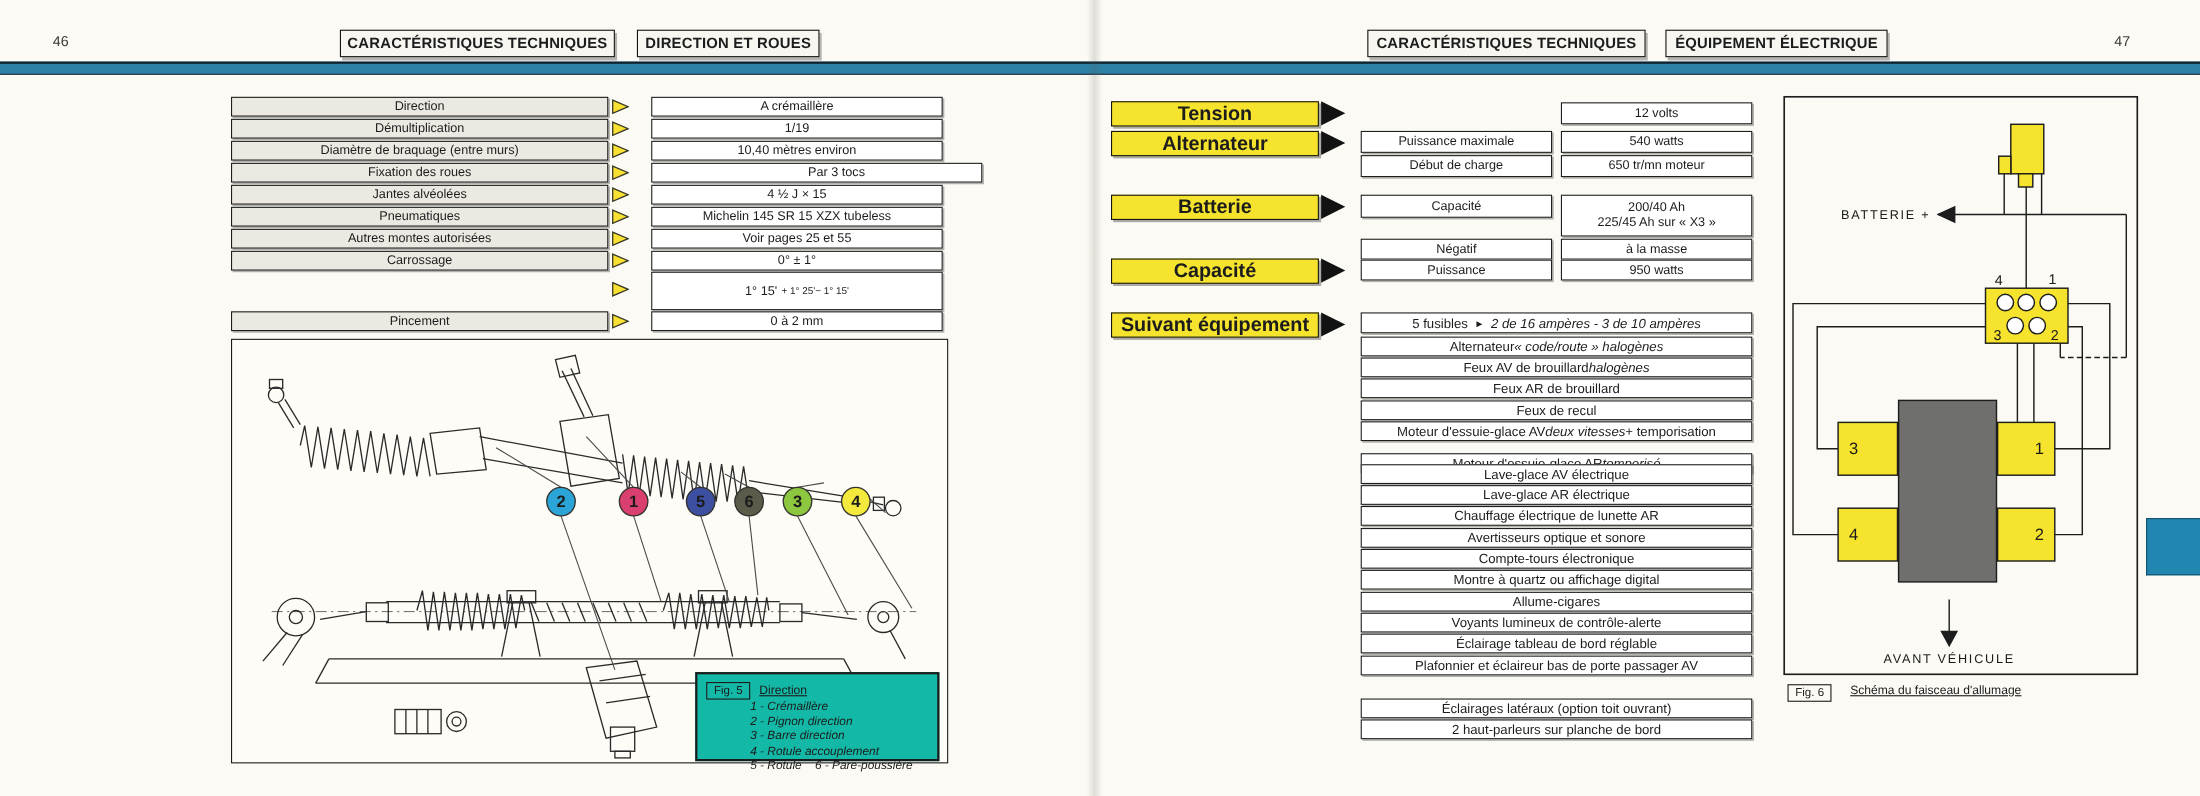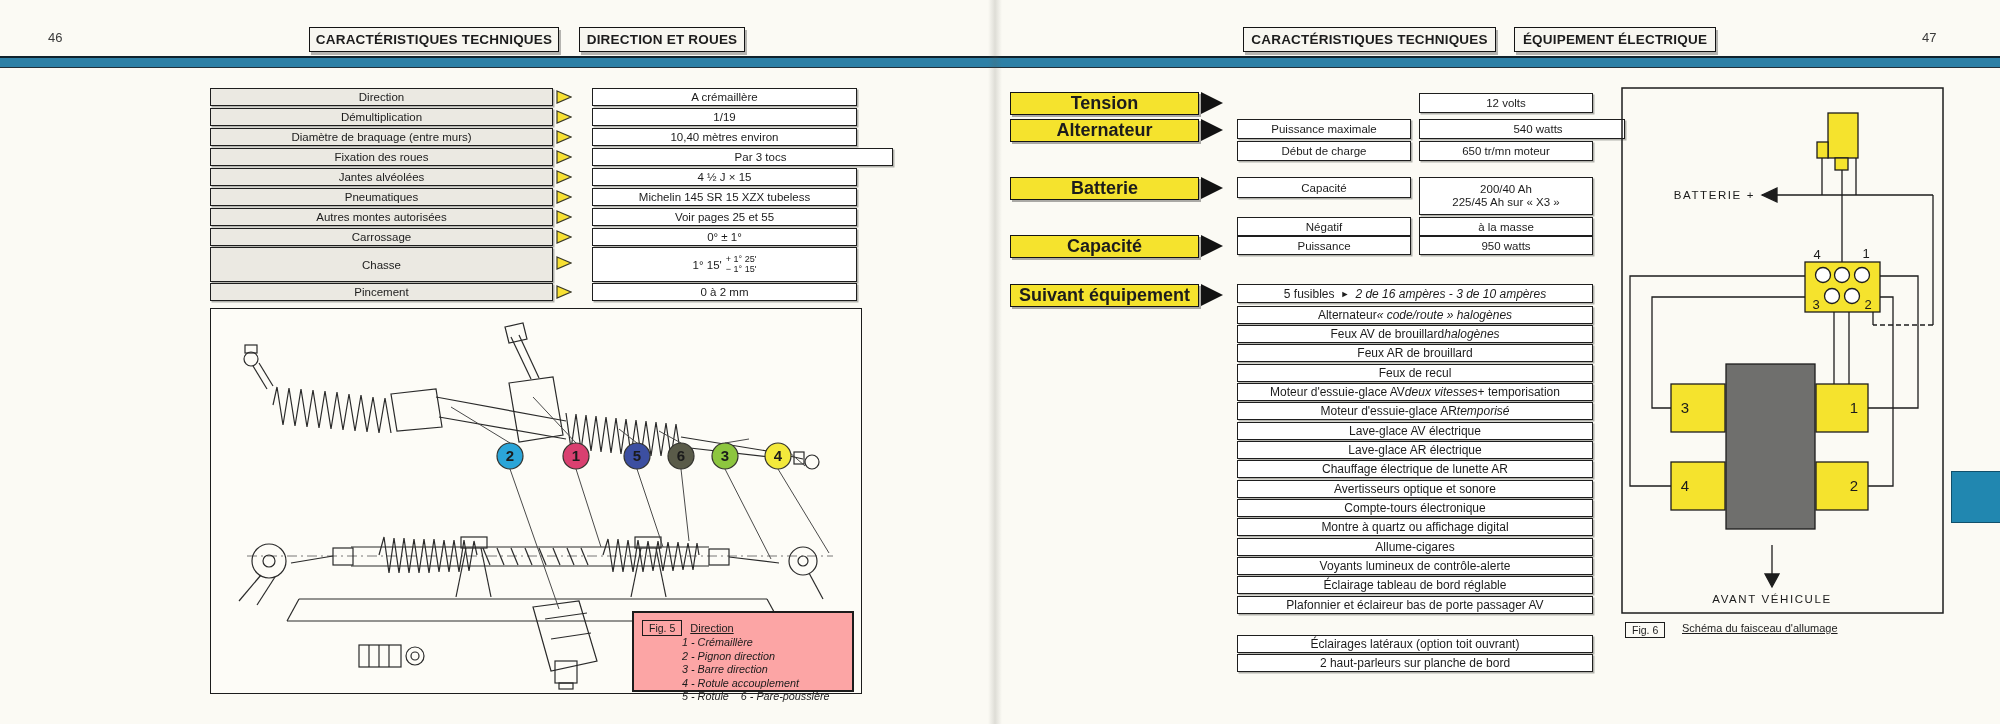--- a/index.html
+++ b/index.html
@@ -15,26 +15,26 @@
   .bx{border:1.4px solid #1e1e1e;background:#fff;box-shadow:1.5px 1.5px 0 rgba(70,70,65,.4);
       display:flex;align-items:center;justify-content:center;font-size:11.5px;white-space:nowrap;}
   .lab{background:#ebe9e2;}
   .ylab{background:#f5e32d;border:1.5px solid #141414;box-shadow:2px 2px 0 rgba(0,0,0,.32);
         display:flex;align-items:center;justify-content:center;font-weight:bold;font-size:18px;}
   .btri{width:0;height:0;border-top:11px solid transparent;border-bottom:11px solid transparent;
         border-left:22px solid #121212;}
   .eq{font-size:12px;}
   .it{font-style:italic;}
   .figframe{border:1.6px solid #1c1c1c;background:#fdfcf7;}
-  .legendbox{border:2px solid #1c1c1c;background:#fca5a5;padding:5px 8px 4px 8px;box-sizing:border-box;}
+  .legendbox{border:2px solid #1c1c1c;background:#14b8a6;padding:5px 8px 4px 8px;box-sizing:border-box;}
   .figtag{border:1.4px solid #1c1c1c;display:inline-block;padding:0 6px;font-size:10.5px;line-height:14px;}
   .figtitle{font-size:11px;text-decoration:underline;margin-left:8px;}
   .legend-item{font-style:italic;font-size:10.8px;line-height:13.5px;margin-left:40px;white-space:pre-wrap;}
   .tolwrap{display:flex;align-items:center;justify-content:center;gap:4px;font-size:11.5px;}
-  .tolstack{display:flex;flex-direction:column;font-size:9px;line-height:9.5px;text-align:left;}
+  .tolstack{display:flex;font-size:9px;line-height:9.5px;text-align:left;}
   .cap2{flex-direction:column;line-height:13px;}
   svg text{font-family:"Liberation Sans",sans-serif;fill:#1b1b1b;}
   .wide-letter{letter-spacing:1.6px;}
   .tab-blue{background:#2187b0;border:1px solid #11506b;border-right:none;}
   .fig6-cap{font-size:11px;text-decoration:underline;white-space:nowrap;}
 </style>
 </head>
 <body>
 
 <div id="canvas">
@@ -47,21 +47,20 @@
   <div class="abs gutter" style="left:988px;top:0;width:14px;height:724px;"></div>
 
   <div class="abs bx lab" style="left:210px;top:88px;width:341px;height:16px;">Direction</div>
   <div class="abs bx lab" style="left:210px;top:108px;width:341px;height:16px;">Démultiplication</div>
   <div class="abs bx lab" style="left:210px;top:128px;width:341px;height:16px;">Diamètre de braquage (entre murs)</div>
   <div class="abs bx lab" style="left:210px;top:148px;width:341px;height:16px;">Fixation des roues</div>
   <div class="abs bx lab" style="left:210px;top:168px;width:341px;height:16px;">Jantes alvéolées</div>
   <div class="abs bx lab" style="left:210px;top:188px;width:341px;height:16px;">Pneumatiques</div>
   <div class="abs bx lab" style="left:210px;top:208px;width:341px;height:16px;">Autres montes autorisées</div>
   <div class="abs bx lab" style="left:210px;top:228px;width:341px;height:16px;">Carrossage</div>
-  <div class="abs bx lab" style="left:210px;top:247px;width:341px;height:33px;">Chasse</div>
   <div class="abs bx lab" style="left:210px;top:283px;width:341px;height:16px;">Pincement</div>
 
   <svg class="abs" style="left:556px;top:90px;" width="16" height="14">
       <polygon points="1,1 15,7 1,13" fill="#f8e133" stroke="#3a3a28" stroke-width="1.2"></polygon>
     </svg>
   <svg class="abs" style="left:556px;top:110px;" width="16" height="14">
       <polygon points="1,1 15,7 1,13" fill="#f8e133" stroke="#3a3a28" stroke-width="1.2"></polygon>
     </svg>
   <svg class="abs" style="left:556px;top:130px;" width="16" height="14">
       <polygon points="1,1 15,7 1,13" fill="#f8e133" stroke="#3a3a28" stroke-width="1.2"></polygon>
@@ -233,21 +232,21 @@
   <div class="abs ylab" style="left:1010px;top:177px;width:187px;height:21px;">Batterie</div>
   <div class="abs btri" style="left:1201px;top:177px;"></div>
   <div class="abs ylab" style="left:1010px;top:235px;width:187px;height:21px;">Capacité</div>
   <div class="abs btri" style="left:1201px;top:235px;"></div>
   <div class="abs ylab" style="left:1010px;top:284px;width:187px;height:21px;">Suivant équipement</div>
   <div class="abs btri" style="left:1201px;top:284px;"></div>
 
   <div class="abs bx" style="left:1419px;top:93px;width:172px;height:18px;">12 volts</div>
 
   <div class="abs bx" style="left:1237px;top:119px;width:172px;height:18px;">Puissance maximale</div>
-  <div class="abs bx" style="left:1419px;top:119px;width:172px;height:18px;padding-left:32px;">540 watts</div>
+  <div class="abs bx" style="left:1419px;top:119px;width:172px;height:18px;">540 watts</div>
   <div class="abs bx" style="left:1237px;top:141px;width:172px;height:18px;">Début de charge</div>
   <div class="abs bx" style="left:1419px;top:141px;width:172px;height:18px;">650 tr/mn moteur</div>
 
   <div class="abs bx" style="left:1237px;top:177px;width:172px;height:19px;">Capacité</div>
   <div class="abs bx cap2" style="left:1419px;top:177px;width:172px;height:36px;">
     <span>200/40 Ah</span>
     <span>225/45 Ah sur « X3 »</span>
   </div>
   <div class="abs bx" style="left:1237px;top:217px;width:172px;height:17px;">Négatif</div>
   <div class="abs bx" style="left:1419px;top:217px;width:172px;height:17px;">à la masse</div>
@@ -279,21 +278,21 @@
   <div class="abs bx eq" style="left:1237px;top:364px;width:354px;height:16px;">
       <span>Feux de recul</span>
       <span class="it"></span>
       <span></span>
     </div>
   <div class="abs bx eq" style="left:1237px;top:383px;width:354px;height:16px;">
       <span>Moteur d'essuie-glace AV </span>
       <span class="it">deux vitesses</span>
       <span> + temporisation</span>
     </div>
-  <div class="abs bx eq" style="left:1237px;top:402px;width:354px;height:16px;text-align:center;">
+  <div class="abs bx eq" style="left:1237px;top:412px;width:354px;height:16px;text-align:center;">
       <span>Moteur d'essuie-glace AR </span>
       <span class="it">temporisé</span>
       <span></span>
     </div>
   <div class="abs bx eq" style="left:1237px;top:422px;width:354px;height:16px;">
       <span>Lave-glace AV électrique</span>
       <span class="it"></span>
       <span></span>
     </div>
   <div class="abs bx eq" style="left:1237px;top:441px;width:354px;height:16px;">

